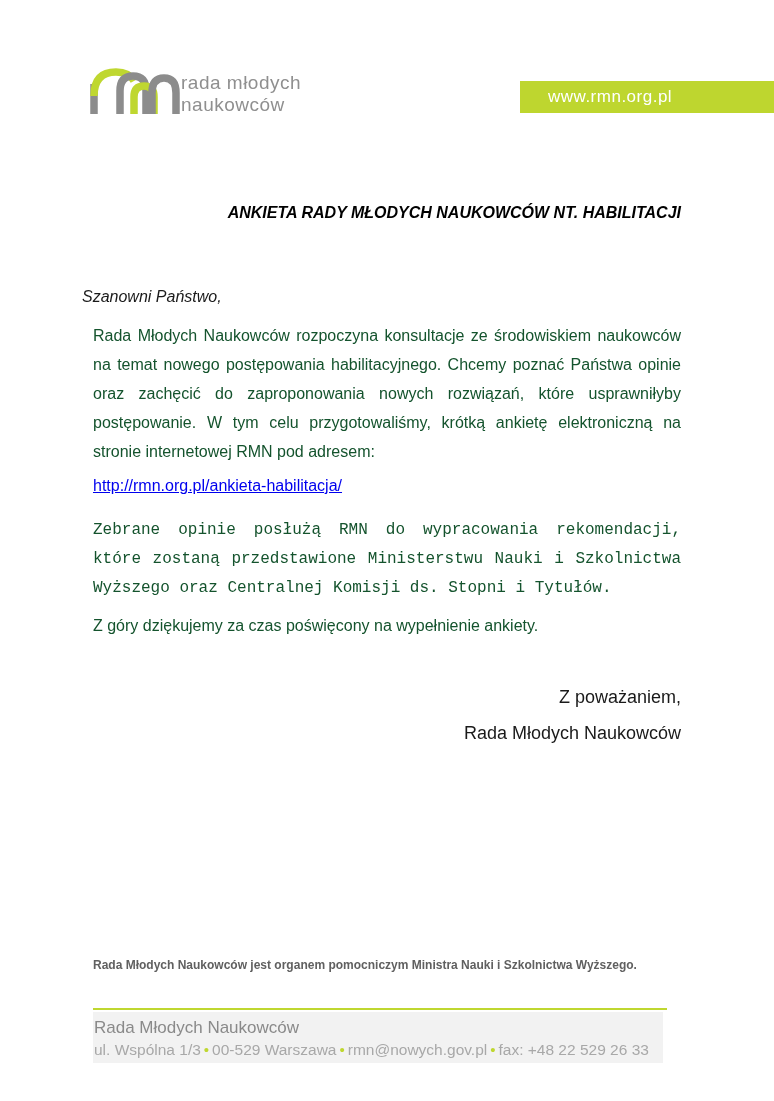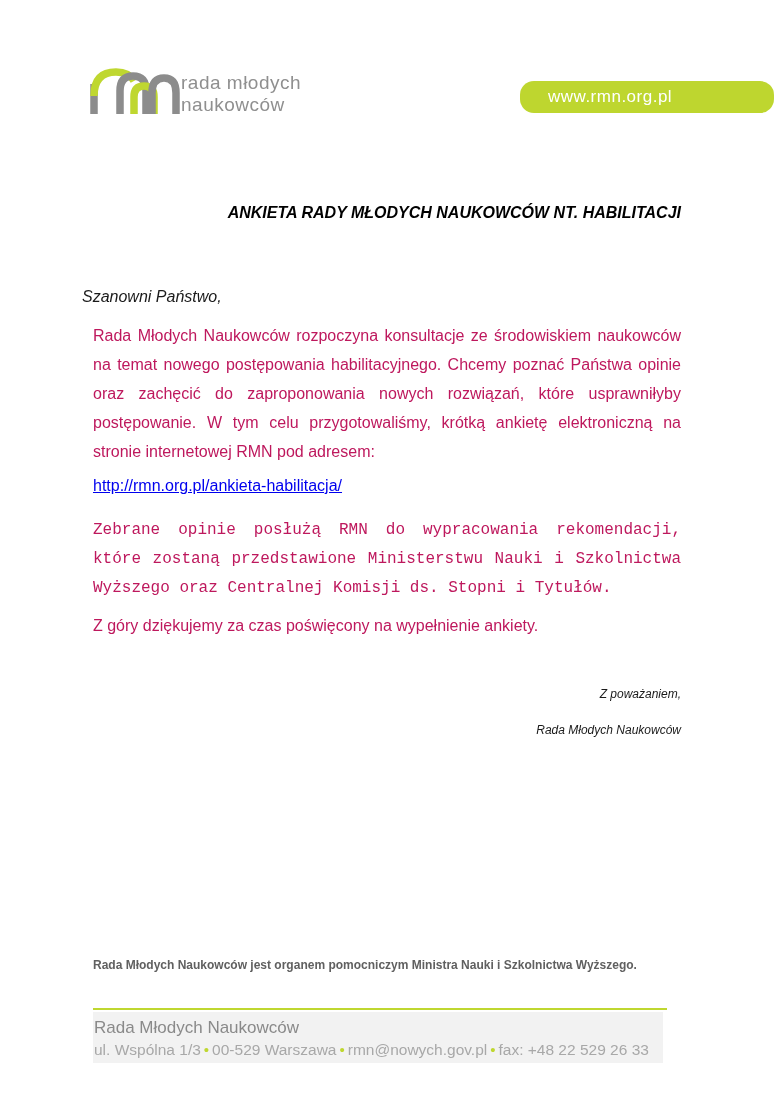--- a/index.html
+++ b/index.html
@@ -11,44 +11,44 @@
 
   
   .logo-mark { position:absolute; left:88px; top:64px; width:92px; height:52px; }
   .logo-text {
     position:absolute; left:181px; top:72px;
     font-size:19px; line-height:22px; color:#8f8f8f; letter-spacing:0.5px;
   }
   .banner {
     position:absolute; left:520px; top:81px; width:254px; height:32px;
     background:#bed62f; color:#ffffff; font-size:17px; line-height:32px;
-    padding-left:28px; letter-spacing:0.5px;border-radius:14px;
+    padding-left:28px; letter-spacing:0.5px;
   }
 
   
   .title {
     position:absolute; left:93px; top:204px; width:588px;
     text-align:right; font-size:16px; font-weight:bold; color:#000000;font-style:italic;
   }
   .salutation {
     position:absolute; left:82px; top:288px; width:588px;
     font-size:16px; font-style:italic; color:#1a1a1a;
   }
   .para {
     position:absolute; left:93px; width:588px;
-    font-size:16px; line-height:29px; text-align:justify; color:#be185d;
+    font-size:16px; line-height:29px; text-align:justify; color:#14532d;
   }
   .p1 { top:321px; }
   .link-line { position:absolute; left:93px; top:477px; font-size:16px;text-align:right; }
   .link-line a { color:#0000ee; text-decoration:underline; }
   .p2 { top:516px;font-family:Liberation Mono, monospace; }
   .p3 { top:611px; text-align:left; }
   .closing {
     position:absolute; left:93px; width:588px; text-align:right;
-    font-size:12px; font-style:italic; color:#1a1a1a;
+    font-size:18px; color:#1a1a1a;
   }
   .closing-1 { top:687px; }
   .closing-2 { top:723px; }
 
   
   .footer-note {
     position:absolute; left:93px; top:958px; width:600px;
     font-size:12px; font-weight:bold; color:#606060;
   }
   .footer-rule {

